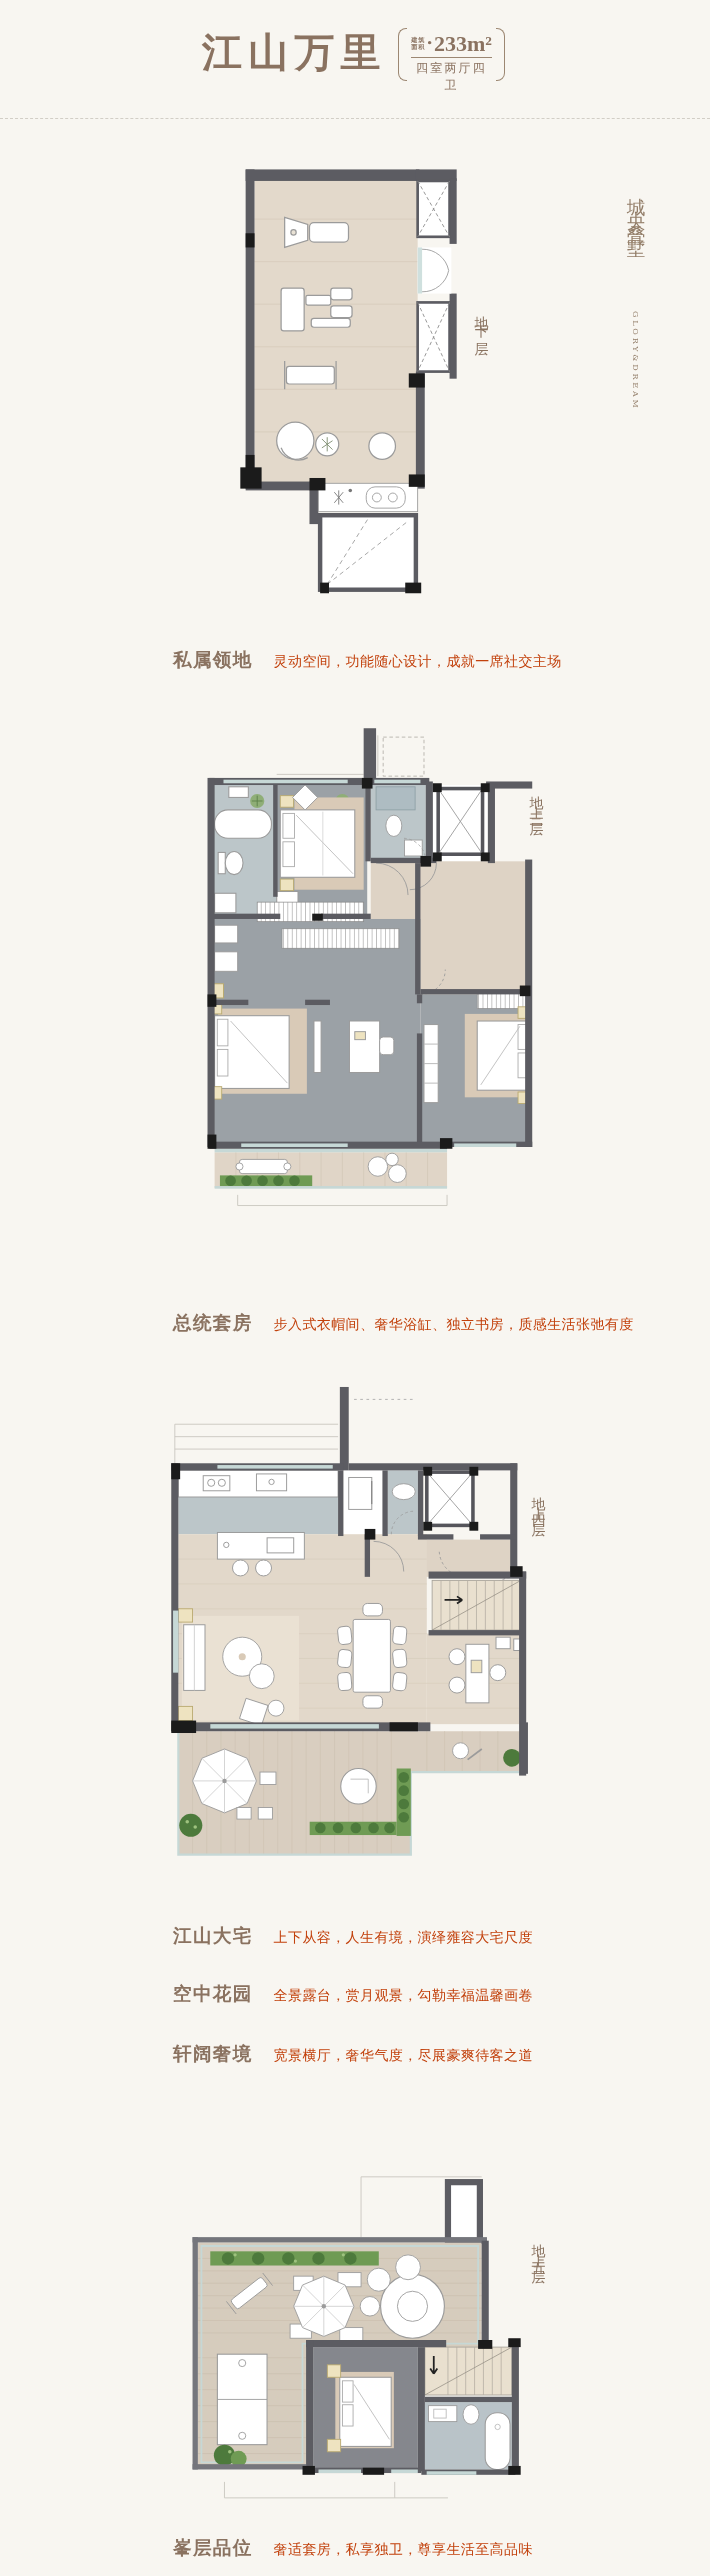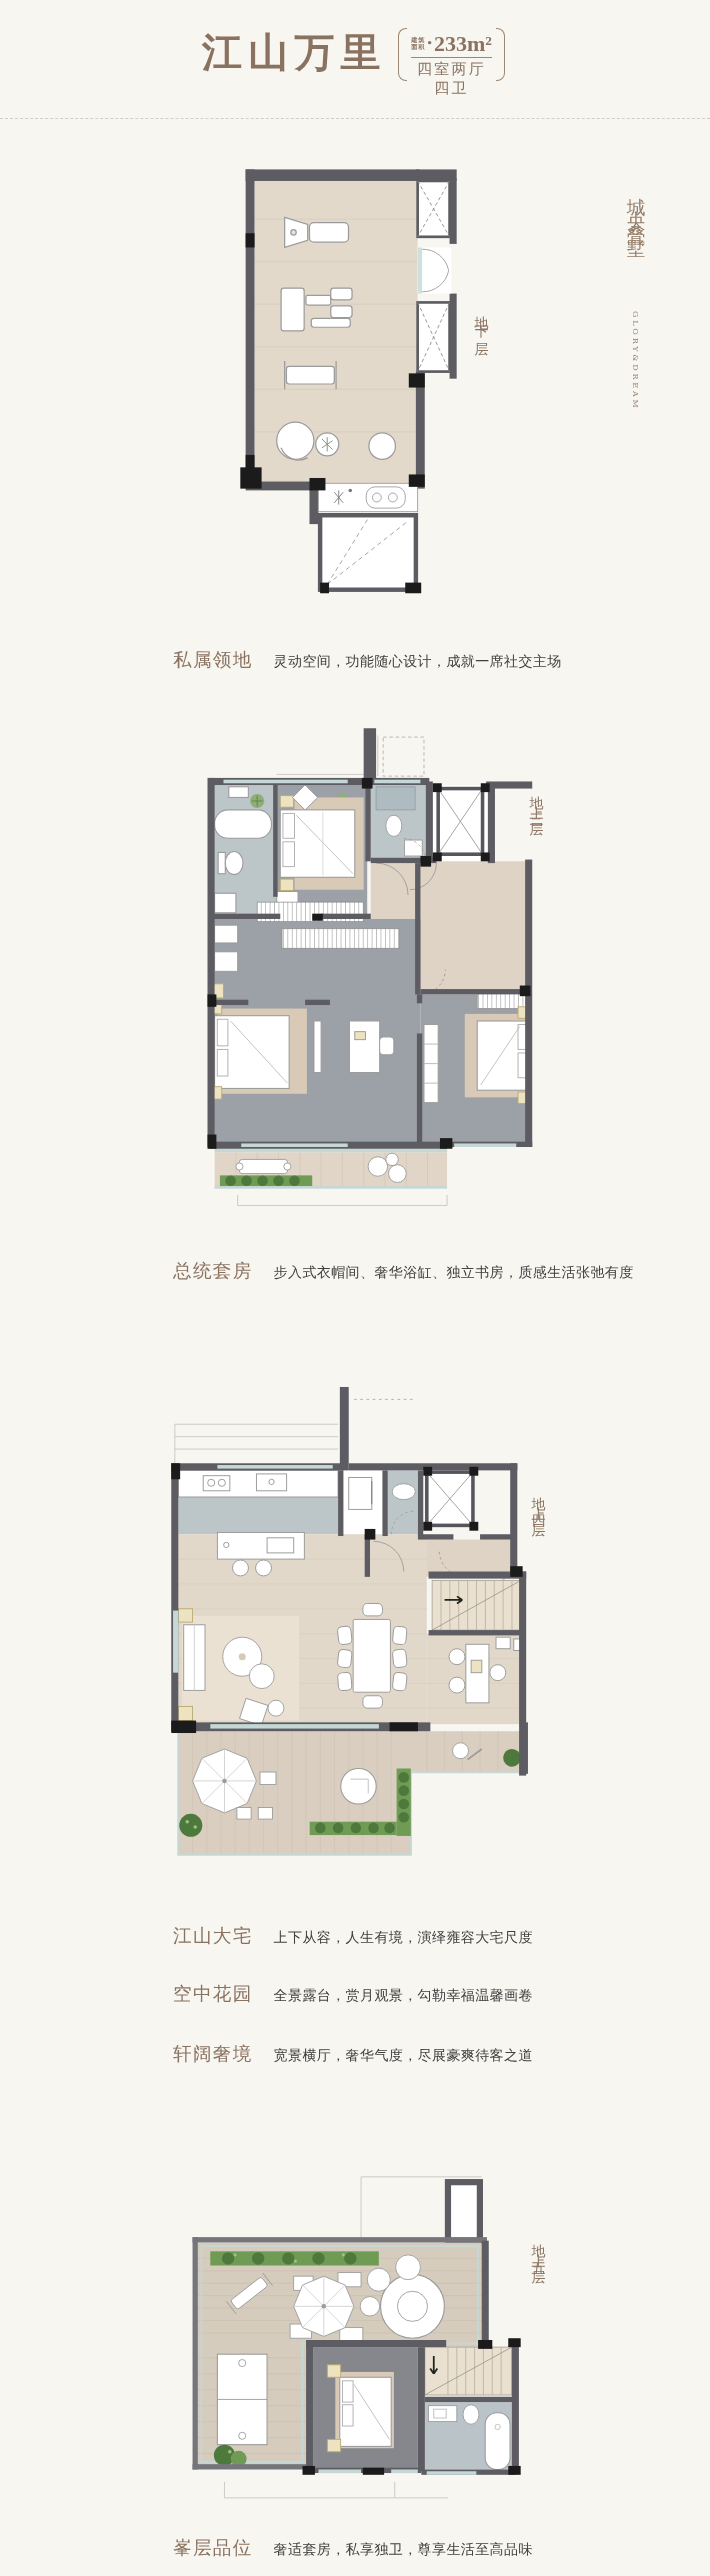--- a/index.html
+++ b/index.html
@@ -11,30 +11,30 @@
   .spec{position:absolute;left:398px;top:28px;width:107px;height:53px;color:#8a7260;}
   .spec .corner{position:absolute;top:0;bottom:0;width:8px;border:1.2px solid #9c8772;}
   .spec .corner.l{left:0;border-right:none;border-radius:8px 0 0 8px;}
   .spec .corner.r{right:0;border-left:none;border-radius:0 8px 8px 0;}
   .spec-inner{position:absolute;left:11.5px;right:11.5px;top:2.7px;text-align:center;}
   .spec-top{display:flex;align-items:center;justify-content:center;}
   .spec-label{display:flex;flex-direction:column;font-size:6.2px;line-height:7px;letter-spacing:0.9px;font-weight:700;}
   .spec-bullet{font-size:11.5px;margin:0 0.9px;}
   .spec-area{font-size:22px;font-weight:600;line-height:25px;font-family:Liberation Serif, serif;}
   .spec-rule{border-top:0.9px solid #9c8772;margin:0.9px 1.8px 2.7px;}
-  .spec-layout{font-size:15px;letter-spacing:2.2px;}
+  .spec-layout{font-size:12px;letter-spacing:2.2px;}
   .divider{position:absolute;left:0;top:118px;width:710px;height:0;border-top:1.3px dashed #d2cec6;}
   .vtext{writing-mode:vertical-rl;text-orientation:mixed;white-space:nowrap;}
   .brand-cn{position:absolute;left:623px;top:183px;font-size:18.6px;letter-spacing:14px;color:#937e69;}
   .brand-en{position:absolute;left:631px;top:311px;font-size:8px;letter-spacing:2.8px;color:#937e69;}
   .floor-label{position:absolute;font-size:14px;letter-spacing:9px;color:#8a7360;}
   .feature{position:absolute;left:173px;display:flex;align-items:baseline;}
-  .feature .ft{font-size:18.6px;font-weight:400;color:#8a7260;letter-spacing:1.3px;
+  .feature .ft{font-size:18.6px;font-weight:700;color:#8a7260;letter-spacing:1.3px;
                margin-right:21px;white-space:nowrap;}
-  .feature .fd{font-size:14px;color:#404040;letter-spacing:0.4px;white-space:nowrap;
+  .feature .fd{font-size:14px;color:#c2410c;letter-spacing:0.4px;white-space:nowrap;
                font-family:"DejaVu Sans",sans-serif;text-align:center;}
   .plan{position:absolute;}
 </style>
 </head>
 <body>
 
 <div class="canvas">
 
   <div class="page-title">江山万里</div>
 
@@ -650,21 +650,21 @@
       <rect x="360" y="186" width="14" height="10"></rect>
       <rect x="360" y="330" width="14" height="10"></rect>
     </g>
     <path d="M40,348 V366 H232 V348 M232,366 H292" fill="none" stroke="#c8c5bd" stroke-width="1"></path>
   </svg>
 
   <div class="feature" style="top:647px">
     <span class="ft">私属领地</span>
     <span class="fd">灵动空间，功能随心设计，成就一席社交主场</span>
   </div>
-  <div class="feature" style="top:1258px">
+  <div class="feature" style="top:1310px">
     <span class="ft">总统套房</span>
     <span class="fd">步入式衣帽间、奢华浴缸、独立书房，质感生活张弛有度</span>
   </div>
   <div class="feature" style="top:1923px">
     <span class="ft">江山大宅</span>
     <span class="fd">上下从容，人生有境，演绎雍容大宅尺度</span>
   </div>
   <div class="feature" style="top:1981px">
     <span class="ft">空中花园</span>
     <span class="fd">全景露台，赏月观景，勾勒幸福温馨画卷</span>

